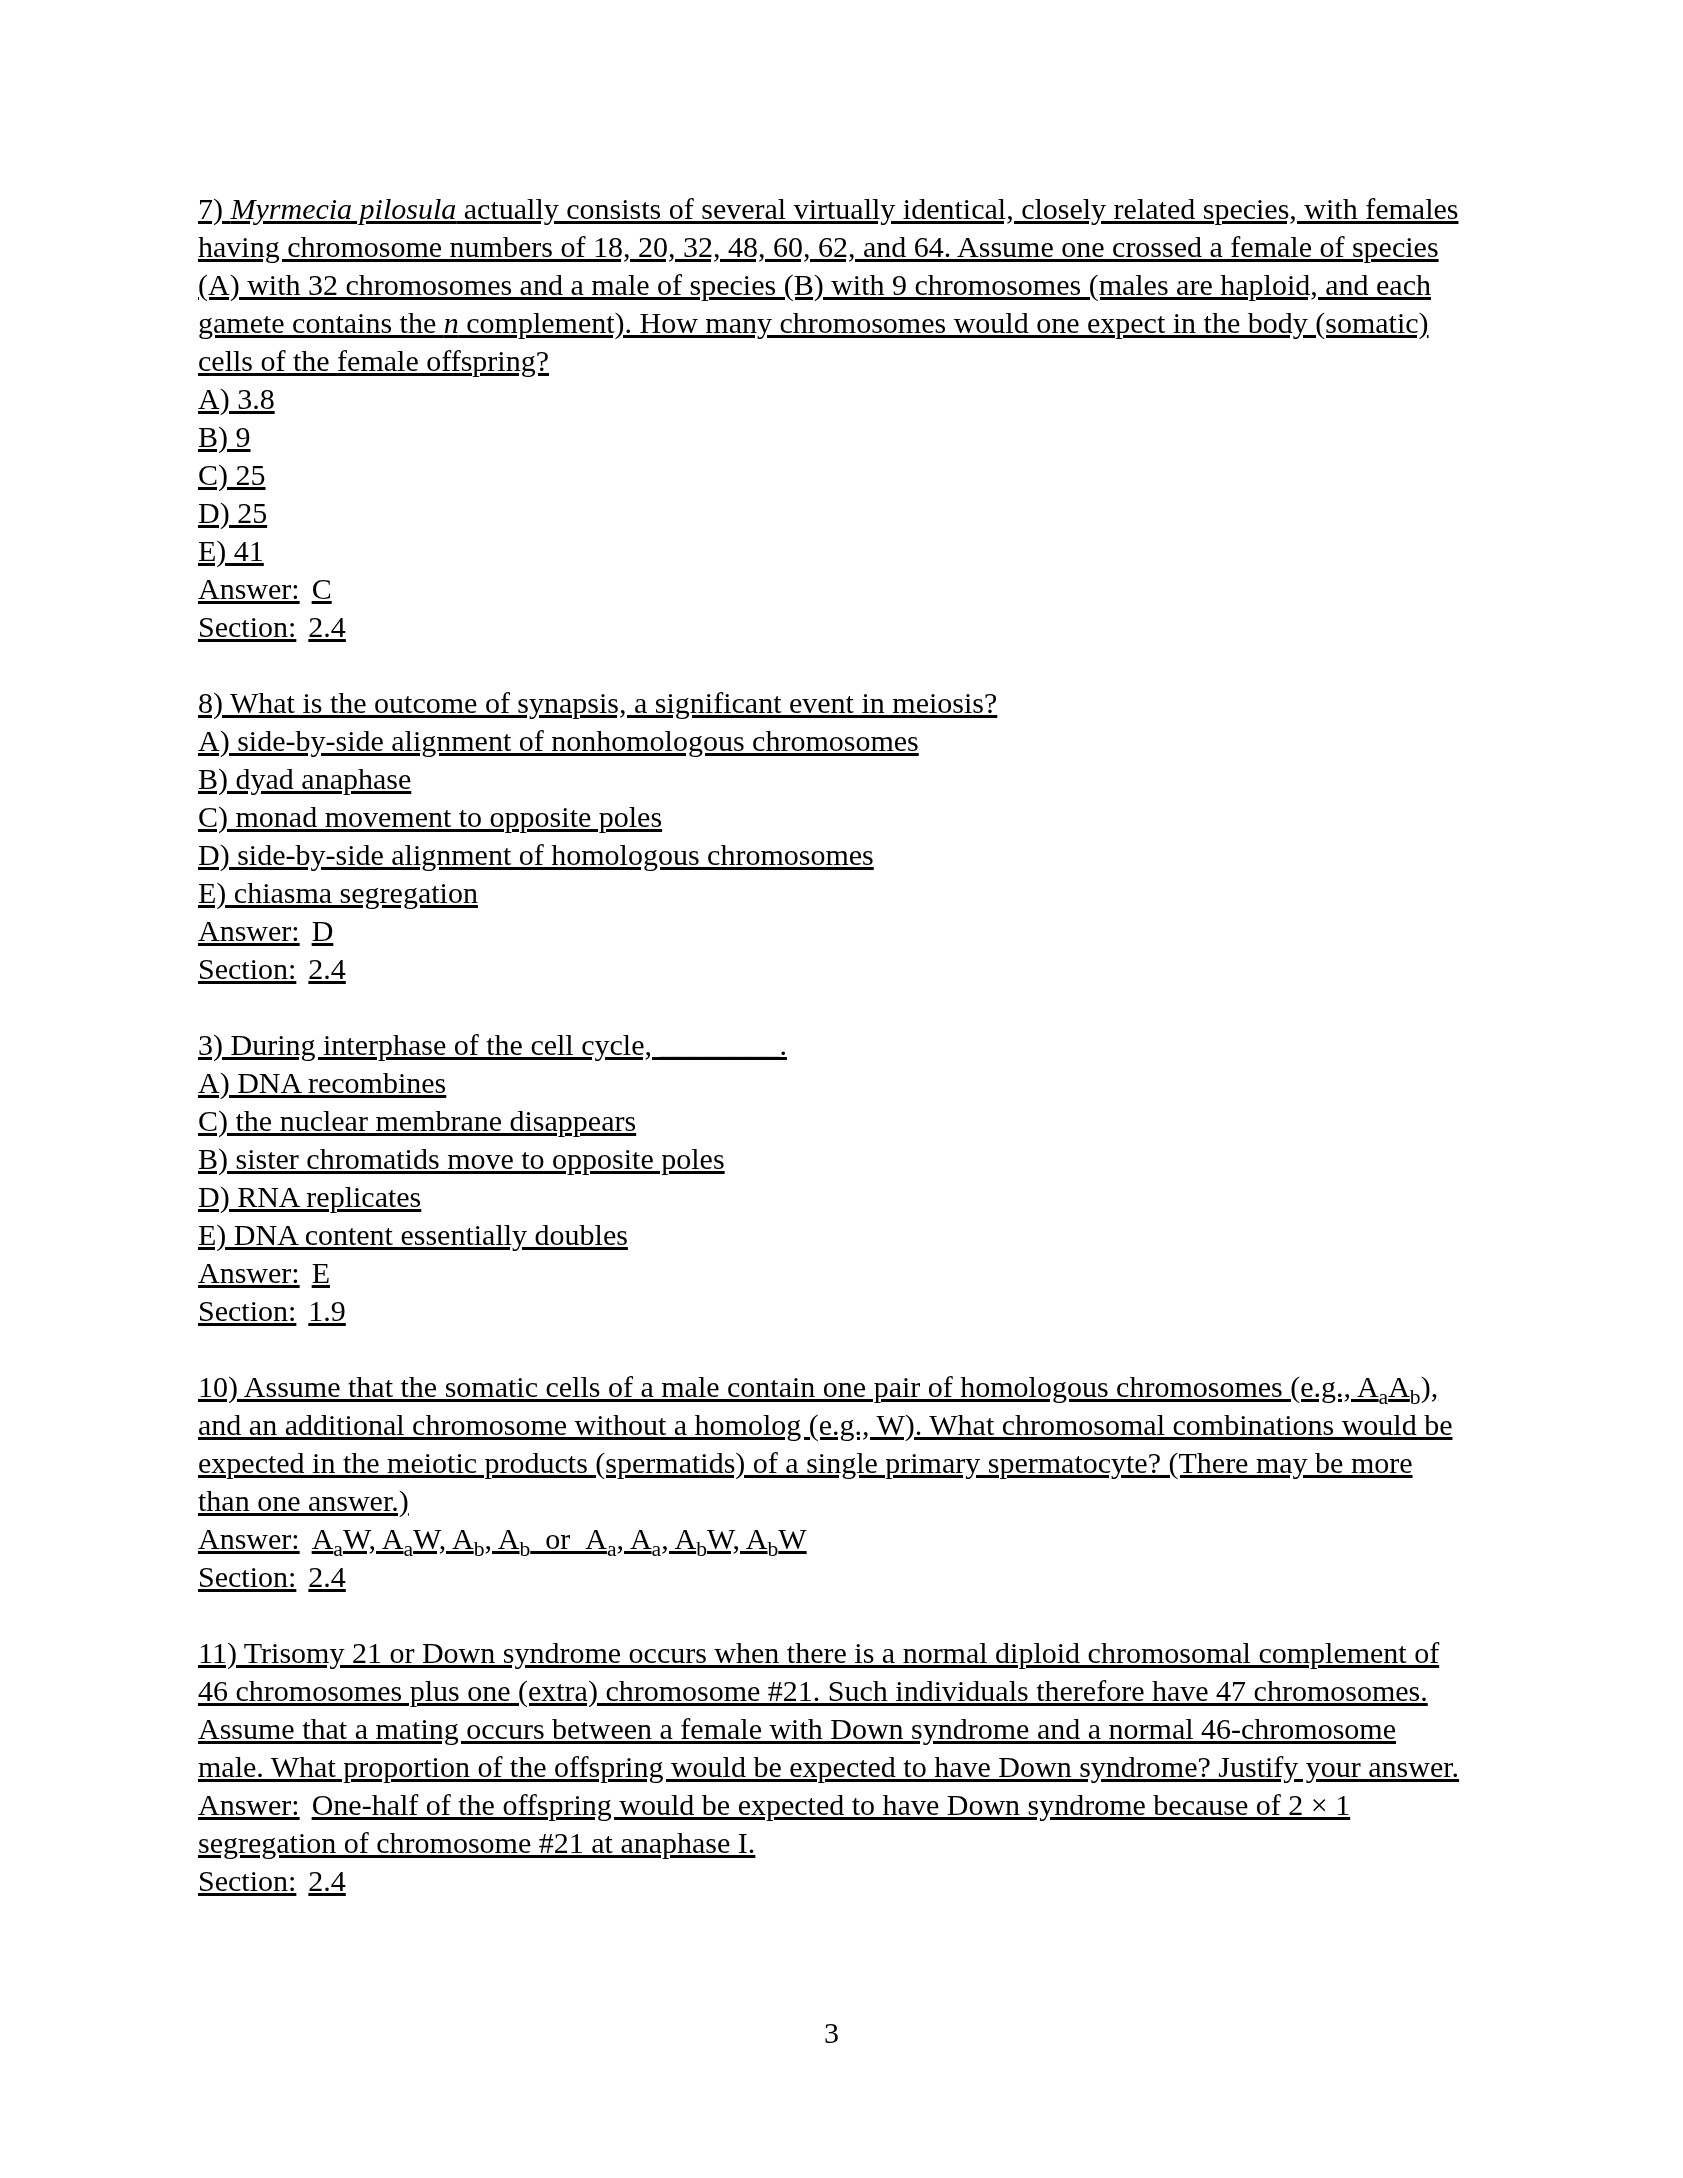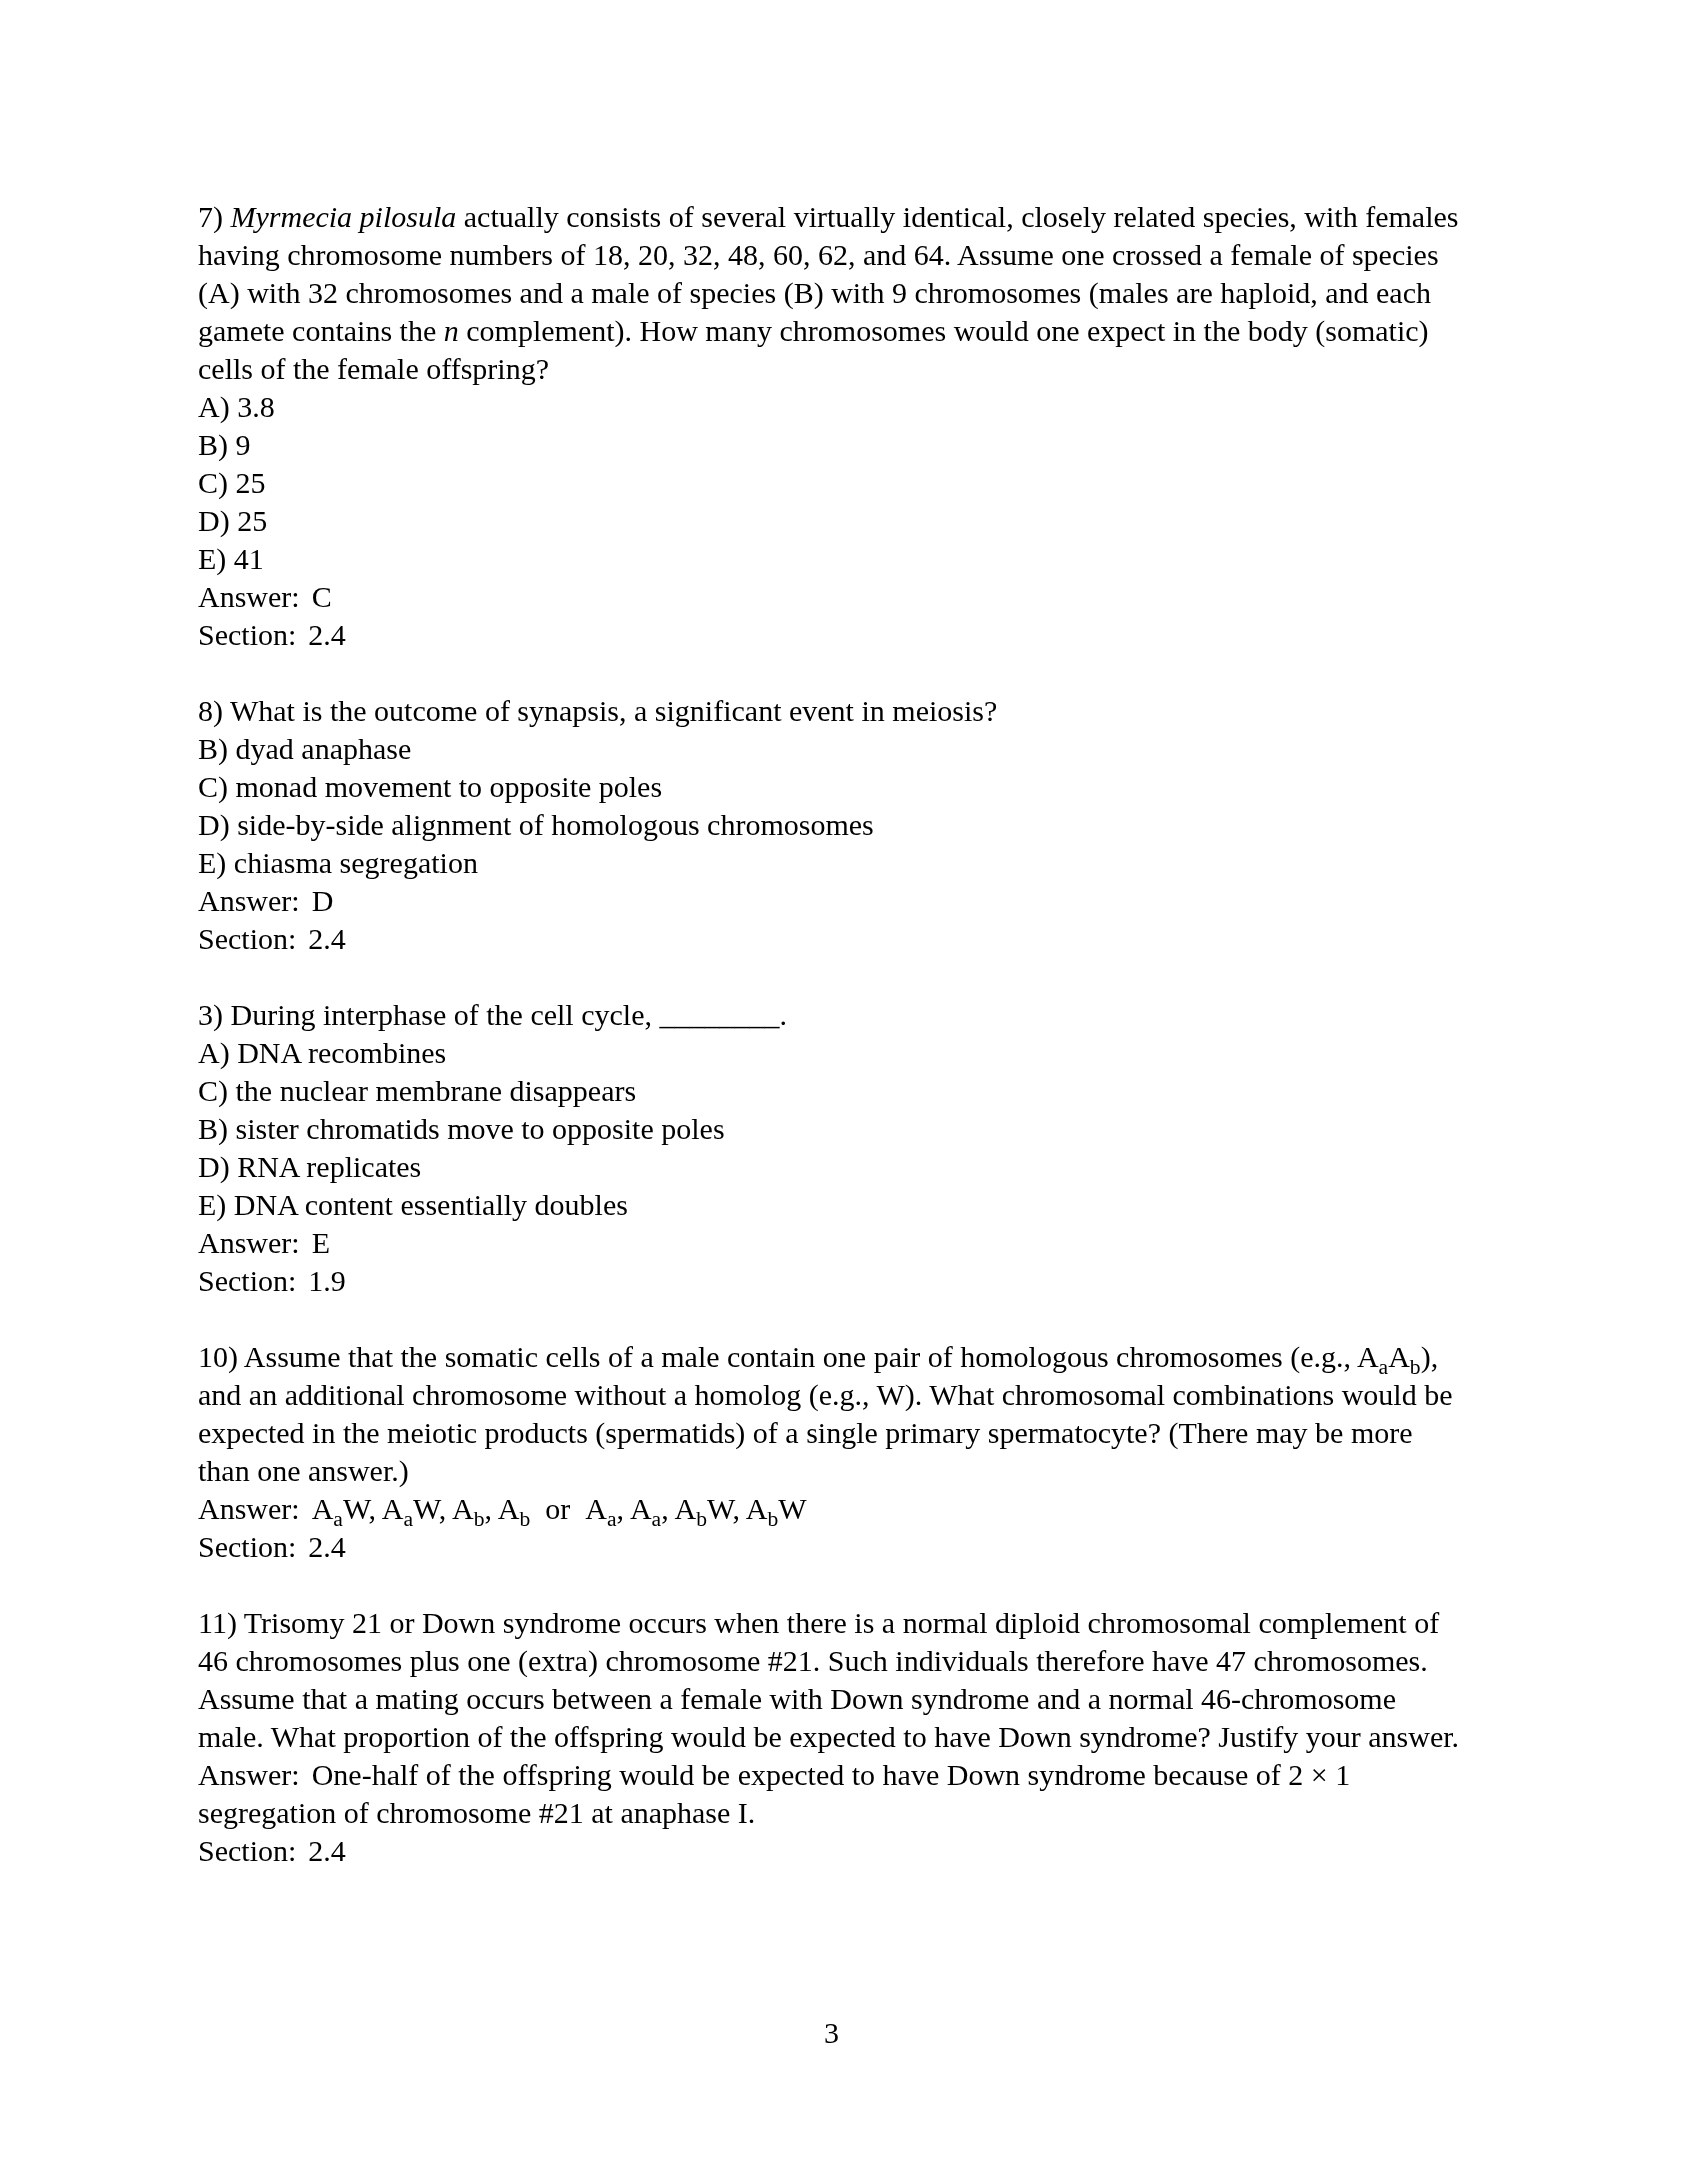--- a/index.html
+++ b/index.html
@@ -12,22 +12,23 @@
     height: 2178px;
     position: relative;
     font-family: "Liberation Serif", serif;
     font-size: 30px;
     line-height: 38px;
     color: #000000;
   }
   .content {
     position: absolute;
     left: 198px;
-    top: 198px;
+    top: 190px;
     width: 1267px;
+    text-decoration: underline;
   }
   .question {
     margin: 0 0 38px 0;
   }
   .question p {
     margin: 0;
     padding: 0;
   }
   .val {
     margin-left: 12px;
@@ -55,20 +56,21 @@
     <p class="line">B) 9</p>
     <p class="line">C) 25</p>
     <p class="line">D) 25</p>
     <p class="line">E) 41</p>
     <p class="line"><span>Answer:</span><span class="val">C</span></p>
     <p class="line"><span>Section:</span><span class="val">2.4</span></p>
   </section>
 
   <section class="question">
     <p class="stem">8) What is the outcome of synapsis, a significant event in meiosis?</p>
+    <p class="line">A) side-by-side alignment of nonhomologous chromosomes</p>
     <p class="line">B) dyad anaphase</p>
     <p class="line">C) monad movement to opposite poles</p>
     <p class="line">D) side-by-side alignment of homologous chromosomes</p>
     <p class="line">E) chiasma segregation</p>
     <p class="line"><span>Answer:</span><span class="val">D</span></p>
     <p class="line"><span>Section:</span><span class="val">2.4</span></p>
   </section>
 
   <section class="question">
     <p class="stem">3) During interphase of the cell cycle, ________.</p>

